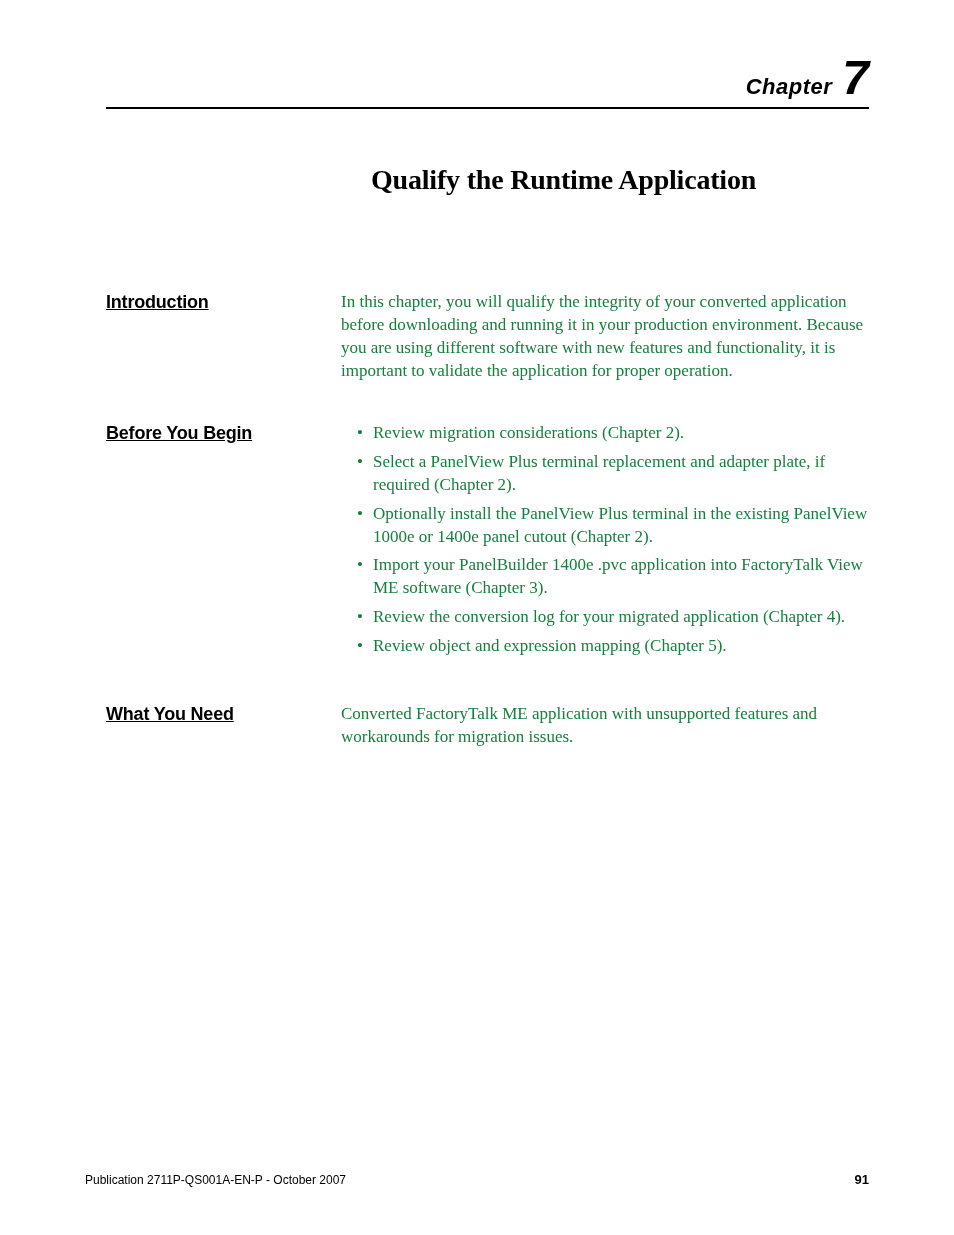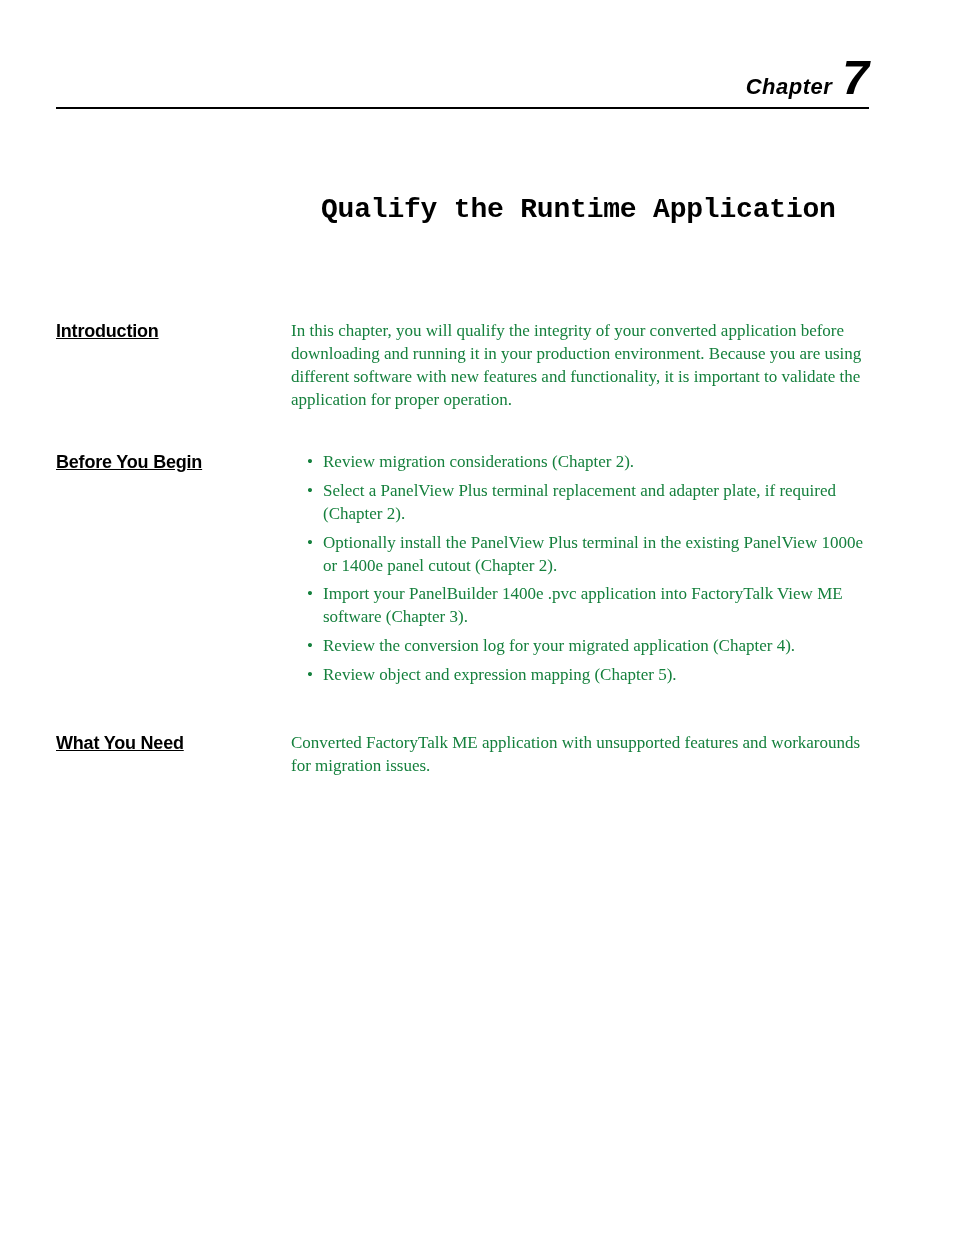--- a/index.html
+++ b/index.html
@@ -6,21 +6,21 @@
   html, body { width: 954px; height: 1235px; background: #fff; }
   body {
     font-family: Georgia, "Times New Roman", serif;
     color: #000;
     position: relative;
   }
   .page {
     position: relative;
     width: 954px;
     height: 1235px;
-    padding: 40px 85px 0 56px;
+    padding: 40px 85px 0 106px;
   }
   .chapter-header {
     text-align: right;
     margin-top: 10px;
   }
   .chapter-label {
     font-family: "Arial Narrow", Arial, sans-serif;
     font-style: italic;
     font-weight: bold;
     font-size: 22px;
@@ -36,24 +36,24 @@
     display: inline-block;
     vertical-align: baseline;
     margin-left: 6px;
   }
   .hr-top {
     border: none;
     border-top: 2px solid #000;
     margin-top: 2px;
   }
   .doc-title {
-    font-family: Liberation Mono, monospace;
+    font-family: Liberation Serif, serif;
     font-weight: bold;
     font-size: 28px;
-    margin-top: 85px;
+    margin-top: 55px;
     margin-left: 265px;
     letter-spacing: -0.2px;
   }
   .section {
     display: flex;
     align-items: flex-start;
     margin-top: 95px;
   }
   .section + .section { margin-top: 39px; }
   .section-heading {
@@ -145,14 +145,18 @@
     </div>
   </div>
 
   <div class="section">
     <div class="section-heading">What You Need</div>
     <div class="section-body">
       <p>Converted FactoryTalk ME application with unsupported features and workarounds for migration issues.</p>
     </div>
   </div>
 
+  <div class="footer">
+    <span class="pub">Publication 2711P-QS001A-EN-P - October 2007</span>
+    <span class="pagenum">91</span>
+  </div>
 
 </div>
 
 </body></html>

